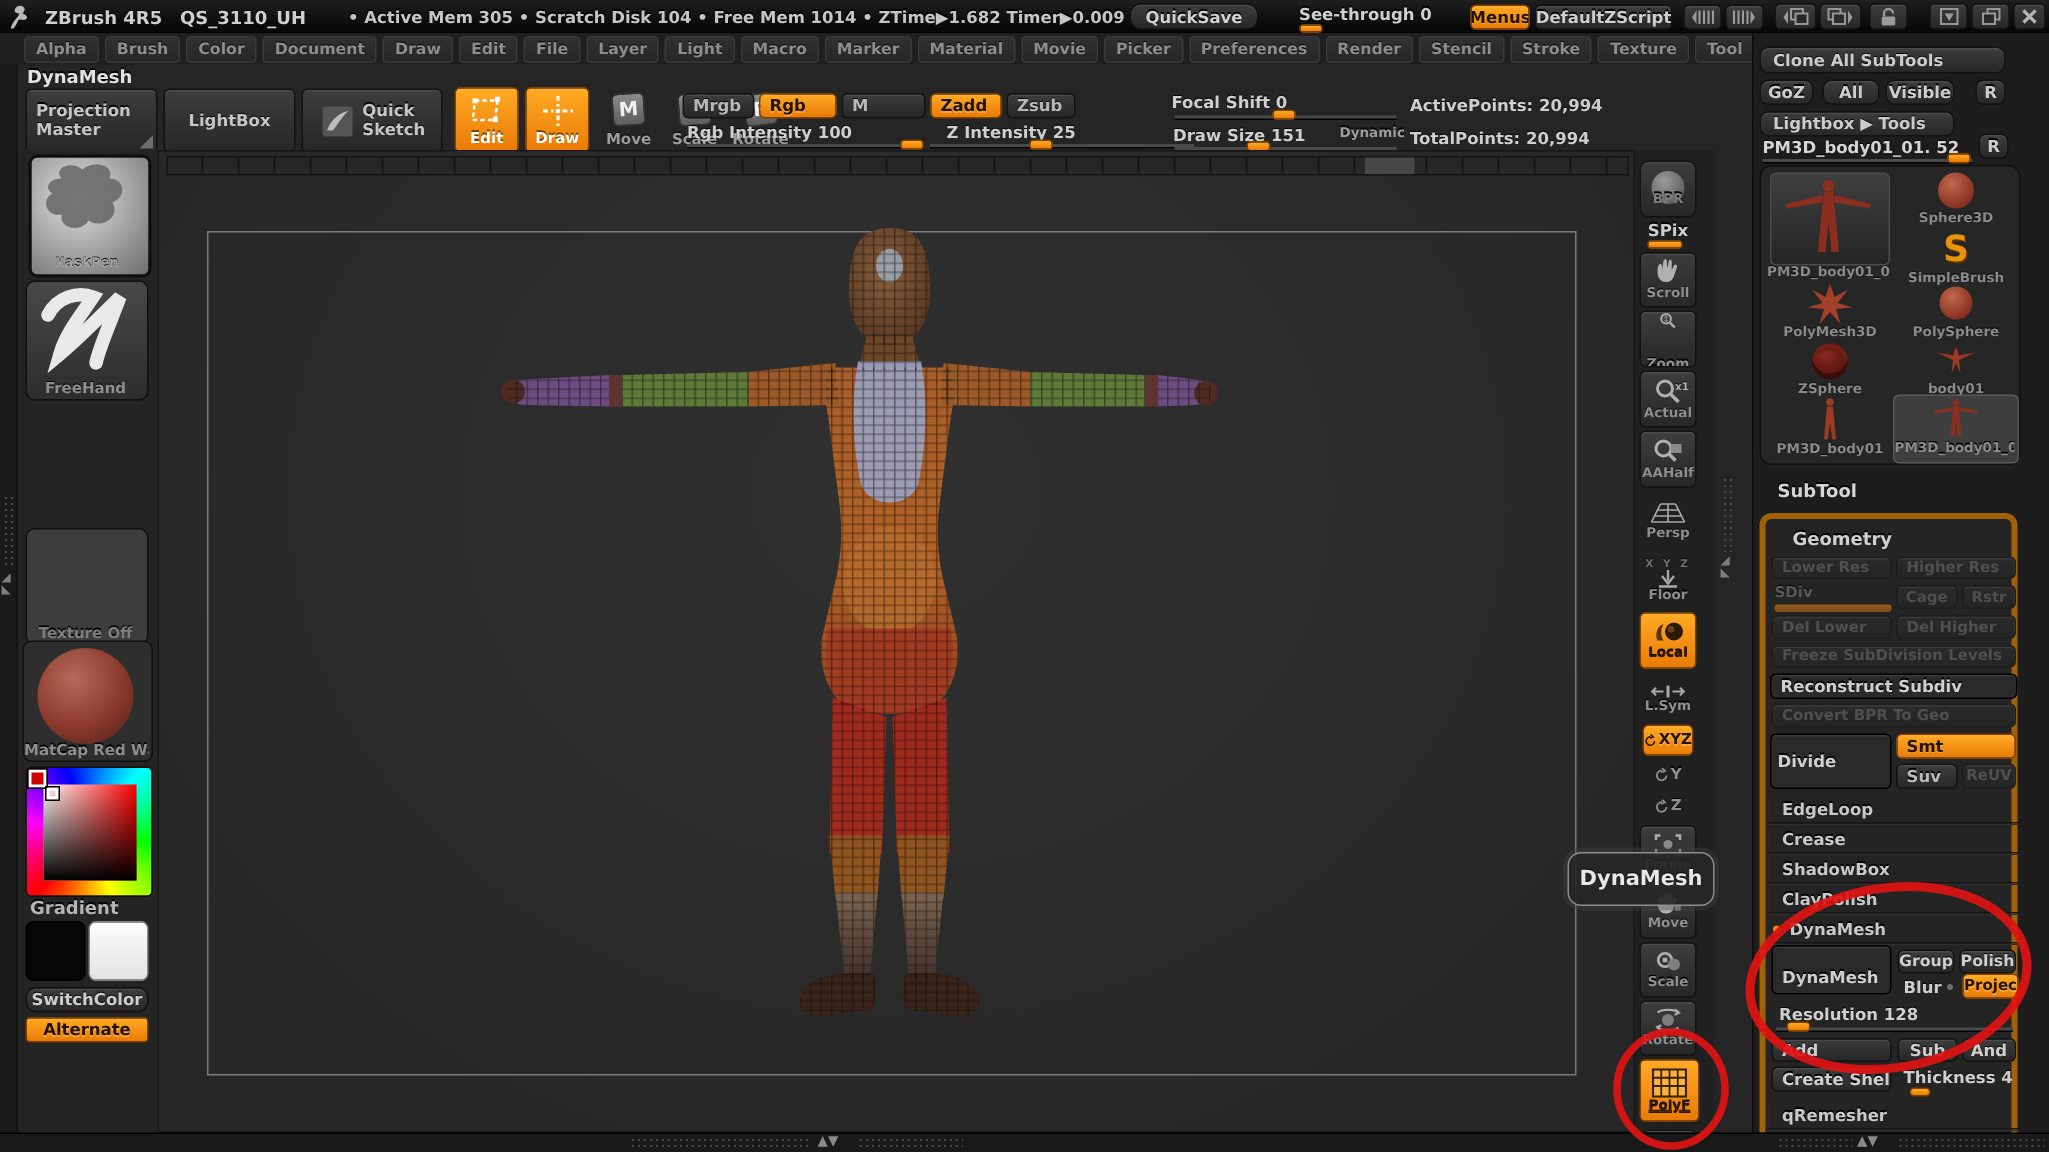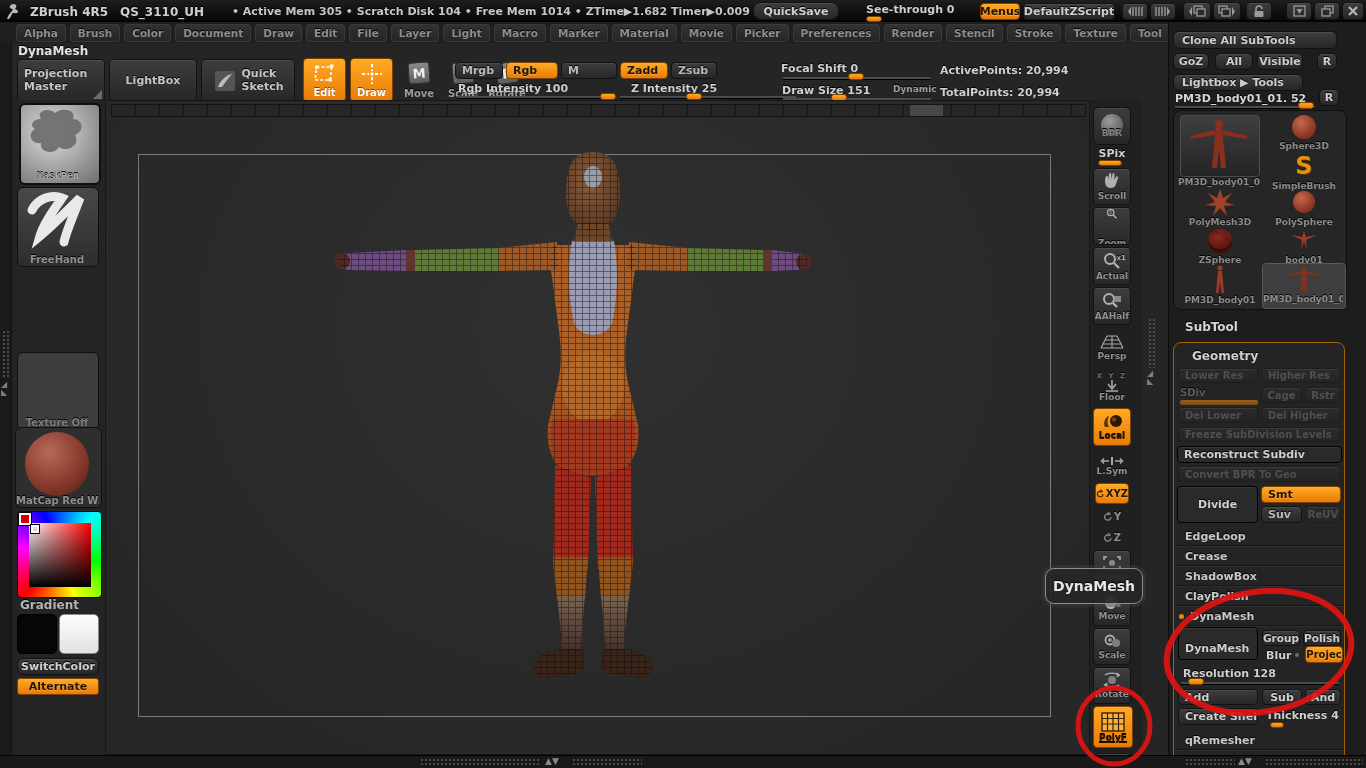--- a/index.html
+++ b/index.html
@@ -509,39 +509,39 @@
               <path d="M34 14 L10 20 L10 23 L34 19 Z"></path>
               <path d="M42 14 L66 20 L66 23 L42 19 Z"></path>
             </g>
           </svg>
         <span class="tlab" style="left:0;top:30px;width:80px;">PM3D_body01_0</span>
       </div>
     </div>
 
     <span class="lab" style="left:16px;top:298px;font-size:12px;color:#d6d6d6;">SubTool</span>
 
-    <div class="abs" style="left:4px;top:320px;width:172px;height:426px;background:#242424;border:1px solid #a16207;border-radius:8px 8px 0 0;">
+    <div class="abs" style="left:4px;top:320px;width:172px;height:426px;background:#242424;border:4px solid #a16207;border-radius:8px 8px 0 0;">
       <span class="lab" style="left:18px;top:6px;font-size:12px;color:#d0d0d0;">Geometry</span>
 
       <div class="btn dis" style="left:4px;top:25px;width:80px;height:15px;justify-content:flex-start;padding-left:6px;">Lower Res</div>
       <div class="btn dis" style="left:87px;top:25px;width:80px;height:15px;justify-content:flex-start;padding-left:6px;">Higher Res</div>
 
       <span class="lab dim" style="left:6px;top:44px;">SDiv</span>
       <span class="abs" style="left:6px;top:57px;width:78px;height:5px;background:linear-gradient(#96601e,#7a4a14);border-radius:2px;"></span>
       <div class="btn dis" style="left:87px;top:44px;width:41px;height:16px;">Cage</div>
       <div class="btn dis" style="left:131px;top:44px;width:36px;height:16px;">Rstr</div>
 
       <div class="btn dis" style="left:4px;top:64px;width:80px;height:16px;justify-content:flex-start;padding-left:6px;">Del Lower</div>
       <div class="btn dis" style="left:87px;top:64px;width:80px;height:16px;justify-content:flex-start;padding-left:6px;">Del Higher</div>
 
       <div class="btn dis" style="left:4px;top:84px;width:163px;height:15px;justify-content:flex-start;padding-left:6px;">Freeze SubDivision Levels</div>
       <div class="btn" style="left:3px;top:103px;width:165px;height:17px;justify-content:flex-start;padding-left:6px;font-size:11px;color:#d0d0d0;border-color:#000;background:#2a2a2a;">Reconstruct Subdiv</div>
       <div class="btn dis" style="left:4px;top:123px;width:163px;height:16px;justify-content:flex-start;padding-left:6px;">Convert BPR To Geo</div>
 
-      <div class="btn" style="left:3px;top:143px;width:81px;height:37px;justify-content:flex-start;padding-left:20px;font-size:11px;color:#d0d0d0;border-color:#000;background:#2a2a2a;">Divide</div>
+      <div class="btn" style="left:3px;top:143px;width:81px;height:37px;justify-content:flex-start;padding-left:4px;font-size:11px;color:#d0d0d0;border-color:#000;background:#2a2a2a;">Divide</div>
       <div class="btn or" style="left:87px;top:143px;width:80px;height:17px;justify-content:flex-start;padding-left:6px;font-size:11px;">Smt</div>
       <div class="btn" style="left:87px;top:163px;width:41px;height:17px;justify-content:flex-start;padding-left:6px;font-size:11px;">Suv</div>
       <div class="btn dis" style="left:131px;top:163px;width:36px;height:17px;">ReUV</div>
 
       <div class="hdr" style="left:2px;top:184px;width:168px;height:19px;">EdgeLoop</div>
       <div class="hdr" style="left:2px;top:204px;width:168px;height:19px;">Crease</div>
       <div class="hdr" style="left:2px;top:224px;width:168px;height:19px;">ShadowBox</div>
       <div class="hdr" style="left:2px;top:244px;width:168px;height:19px;">ClayPolish</div>
 
       <div class="hdr" style="left:2px;top:264px;width:168px;height:19px;padding-left:14px;">

